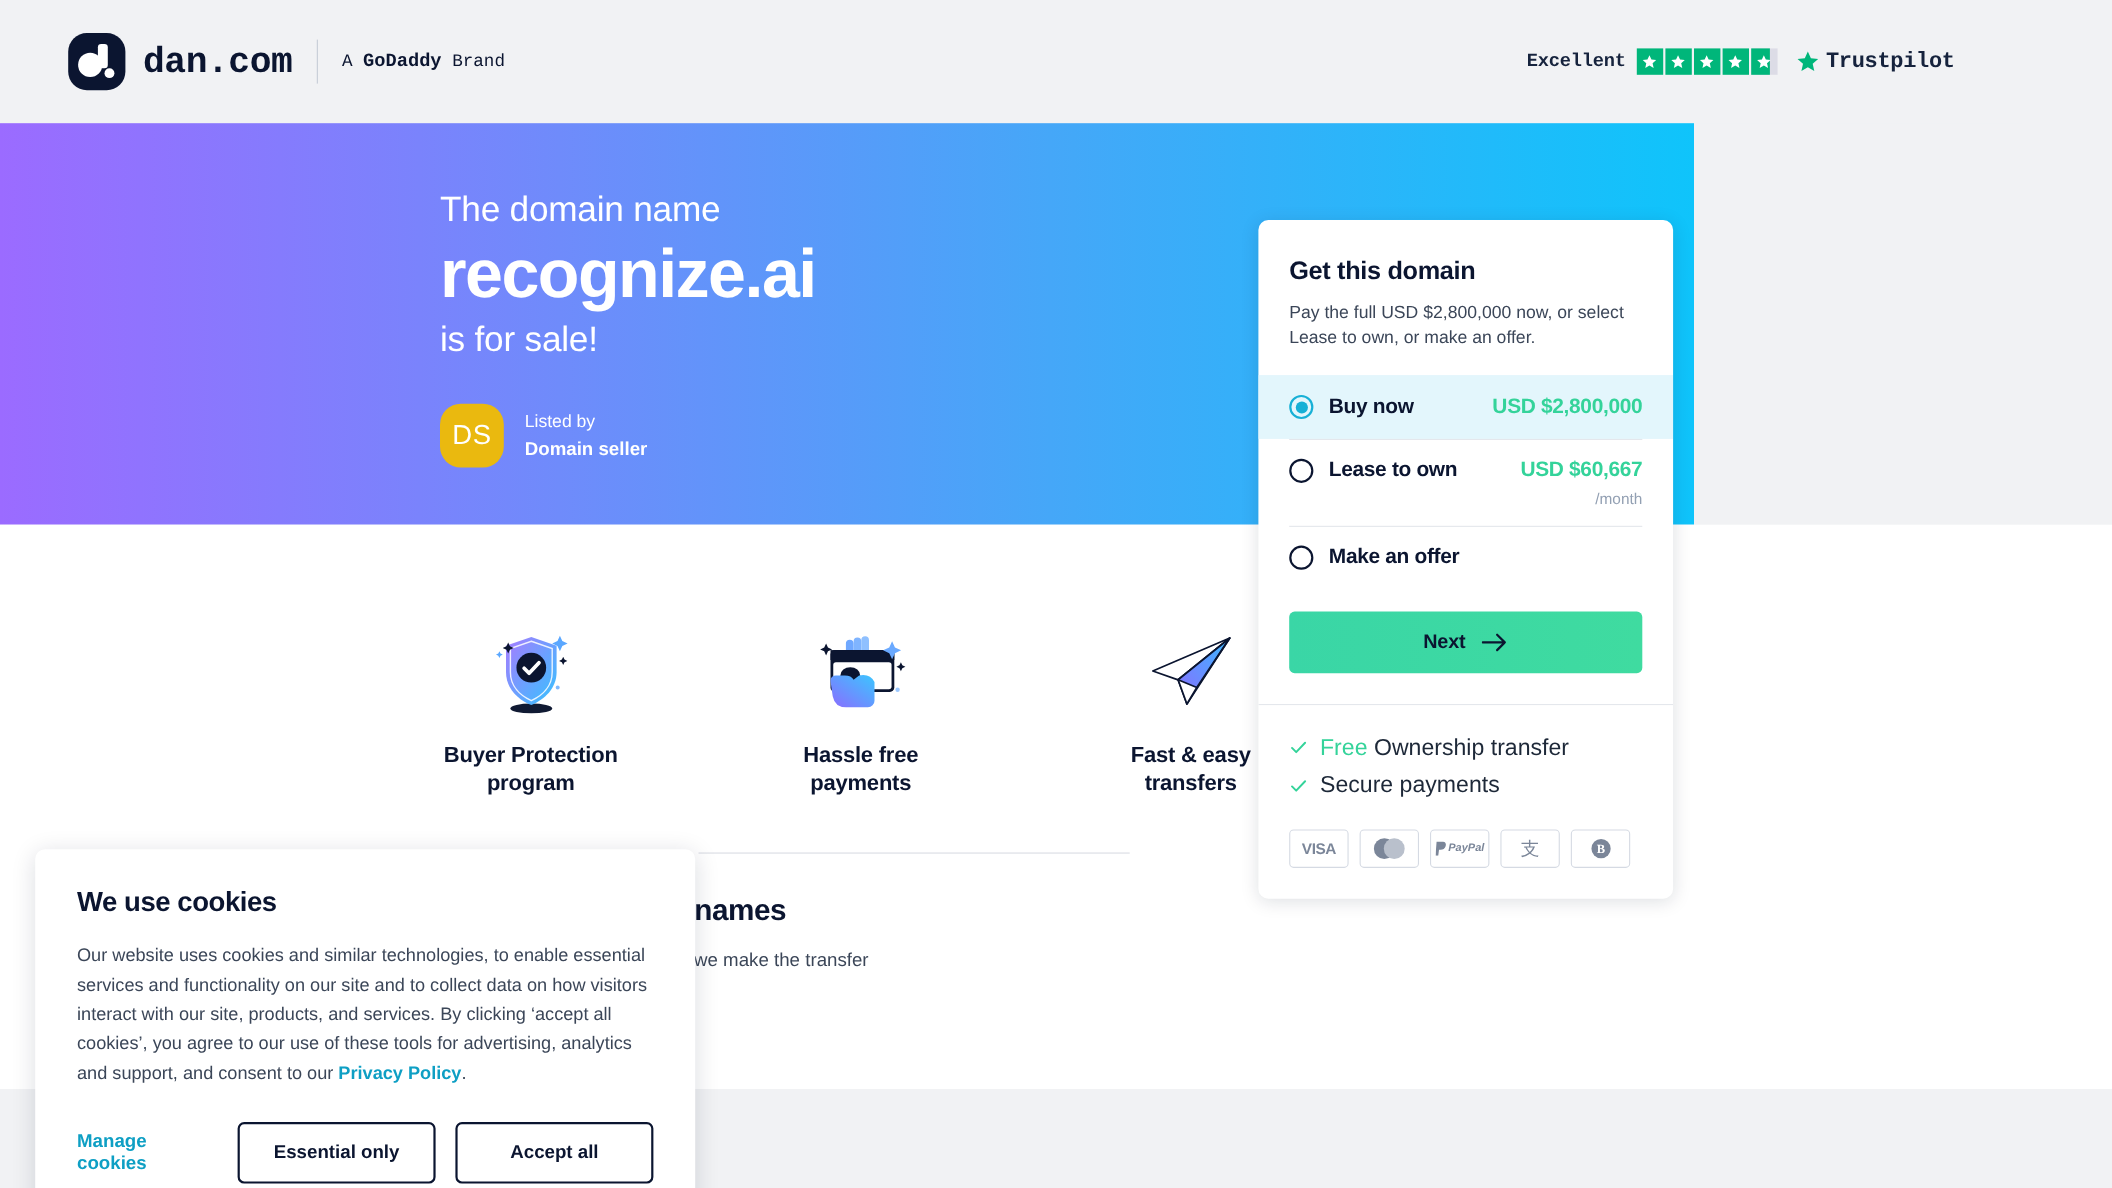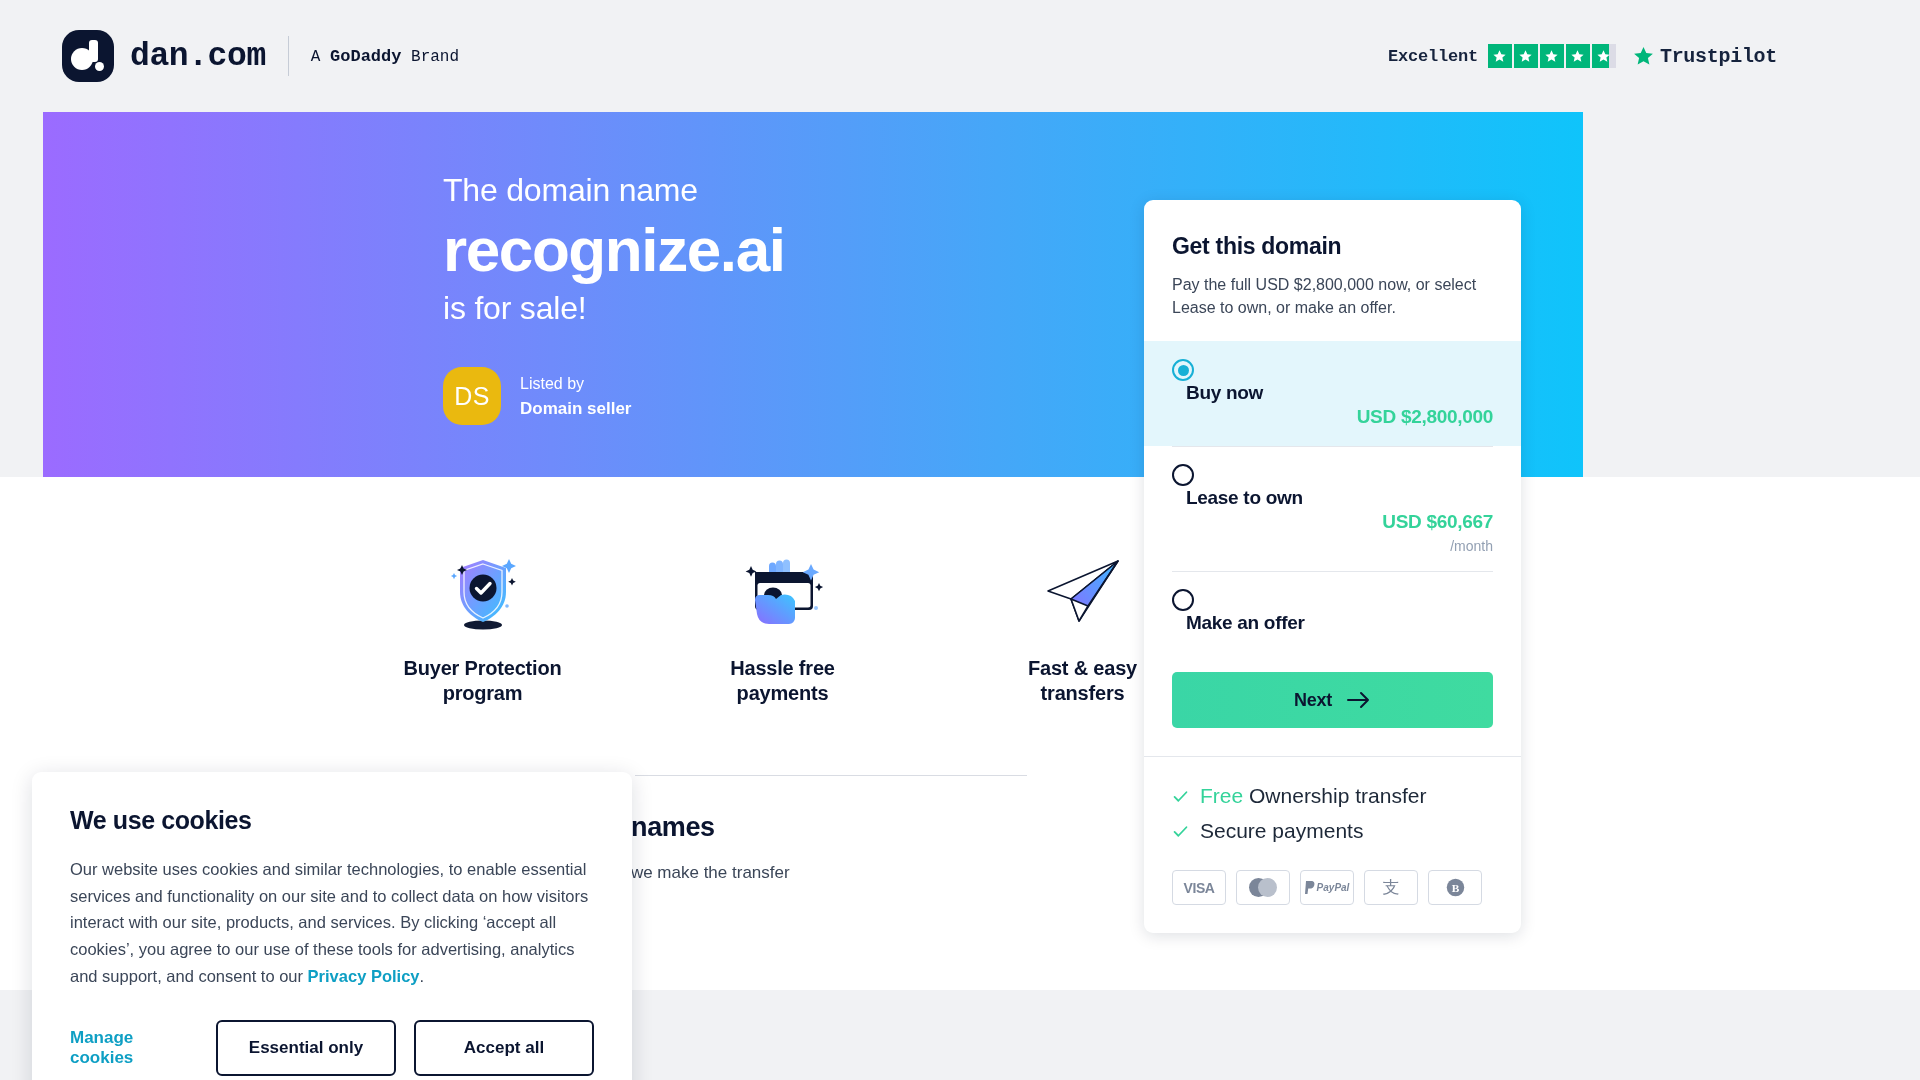--- a/index.html
+++ b/index.html
@@ -63,21 +63,20 @@
   }
   .tp-star svg { position: relative; z-index: 2; }
   .tp-brand { display: flex; align-items: center; gap: 5px; margin-left: 6px; }
   .tp-name { font-size: 20px; font-weight: 700; color: #16233d; letter-spacing: -0.3px; }
 
   
   .hero {
     position: absolute; top: 112px; left: 0;
     width: 1540px; height: 365px;
     background: linear-gradient(90deg, #9b6bff 0%, #6f8bfb 33%, #45a7f8 62%, #0fc4fb 100%);
-    margin-left: 43px;
   }
   .hero-inner { position: absolute; left: 400px; top: 60px; }
   .hero-line1 {
     font-size: 32px; color: #ffffff; font-weight: 400; letter-spacing: -0.2px;
   }
   .hero-domain {
     font-size: 62px; color: #ffffff; font-weight: 700;
     letter-spacing: -1.4px; line-height: 1.12; margin-top: 6px;
   }
   .hero-line3 {
@@ -93,21 +92,21 @@
   .seller-text { margin-left: 19px; color: #fff; }
   .seller-label { font-size: 16px; font-weight: 400; line-height: 1.5; }
   .seller-name { font-size: 17px; font-weight: 700; line-height: 1.5; }
 
   
   .content-white {
     position: absolute; top: 477px; left: 0;
     width: 1920px; height: 513px; background: #ffffff;
   }
   .features {
-    position: absolute; left: 390px; top: 69px;
+    position: absolute; left: 390px; top: 88px;
     display: flex; gap: 115px;
   }
   .feature { width: 185px; text-align: center; }
   .feature-icon { height: 92px; display: flex; align-items: center; justify-content: center; }
   .feature-title {
     margin-top: 18px; font-size: 20px; font-weight: 700;
     color: #0b1530; line-height: 1.26; letter-spacing: -0.2px;
   }
 
   .section-divider {
@@ -131,21 +130,21 @@
   }
   .card-head { padding: 33px 28px 22px 28px; }
   .card-title {
     font-size: 23px; font-weight: 700; color: #0b1530; letter-spacing: -0.3px;
   }
   .card-desc {
     margin-top: 13px; font-size: 16px; color: #3b4658; line-height: 1.45;
   }
   .opt {
     display: flex; align-items: flex-start;
-    padding: 17px 28px; position: relative; cursor: pointer; flex-direction: column;
+    padding: 17px 28px; position: relative; cursor: pointer;
   }
   .opt.selected { background: #e3f6fc; }
   .opt + .opt::before {
     content: ""; position: absolute; left: 28px; right: 28px; top: 0;
     height: 1px; background: #e4e7ec;
   }
   .radio {
     width: 22px; height: 22px; border-radius: 50%;
     border: 2.4px solid #0b1530; flex: none; margin-top: 1px;
     display: flex; align-items: center; justify-content: center;

